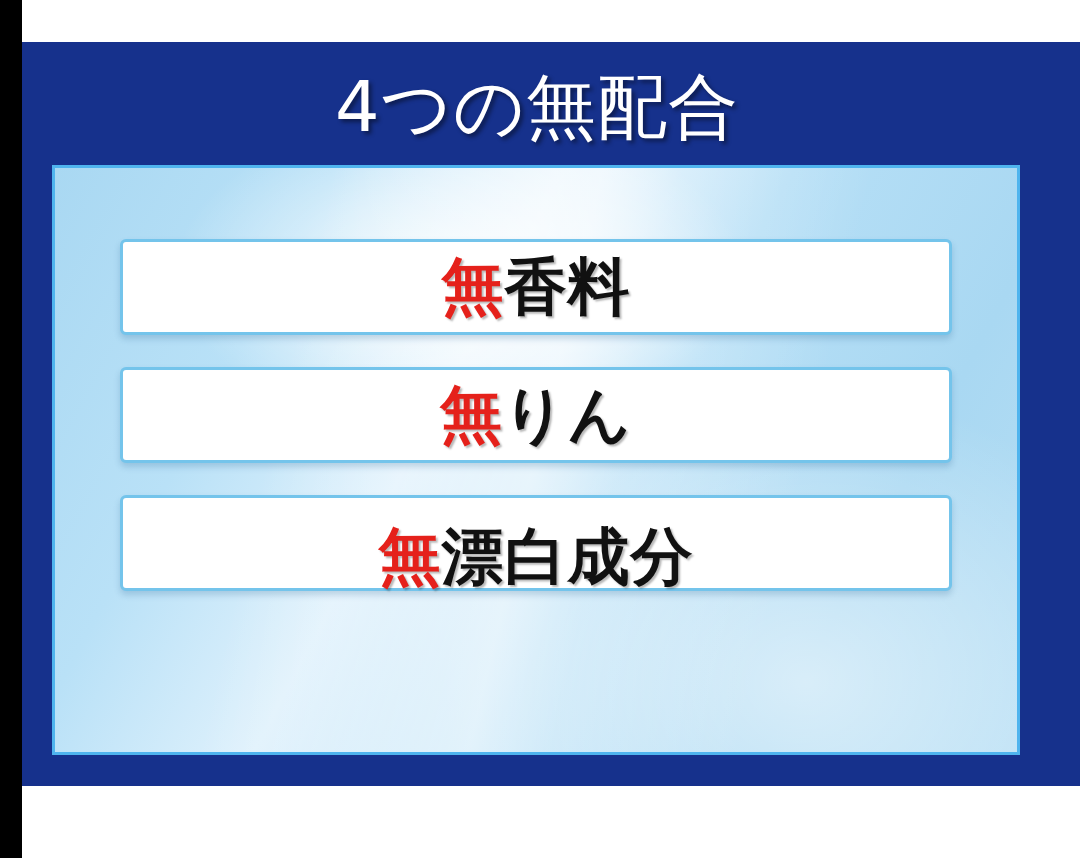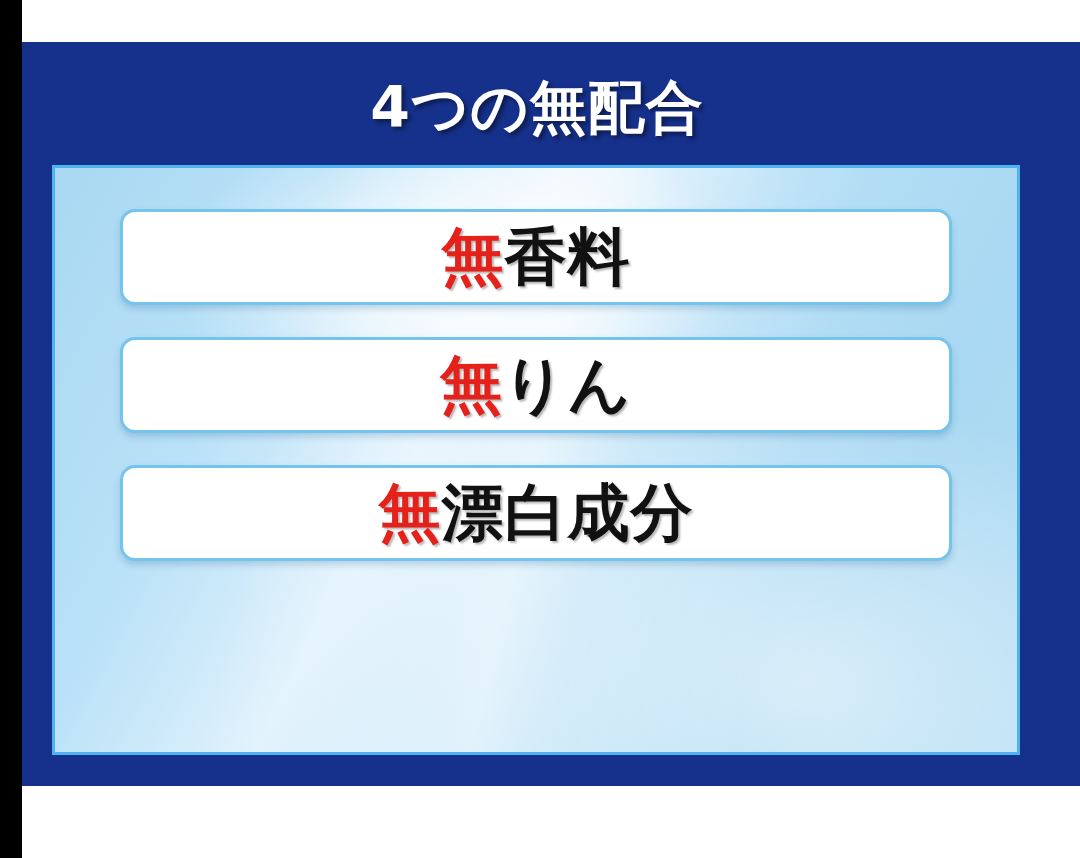--- a/index.html
+++ b/index.html
@@ -46,22 +46,22 @@
   #title {
     position: absolute;
     left: 22px;
     top: 53px;
     width: 1030px;
     height: 108px;
     display: flex;
     align-items: center;
     justify-content: center;
     color: #ffffff;
-    font-size: 57px;
-    font-weight: bold;
+    font-size: 70px;
+    font-weight: normal;
     letter-spacing: 1px;
     line-height: 1;
     text-shadow: 3px 3px 4px rgba(0,0,0,0.45);
     white-space: nowrap;
   }
 
   
   #inner-panel {
     position: absolute;
     left: 52px;
@@ -117,27 +117,28 @@
     box-sizing: border-box;
   }
 
   .row {
     position: relative;
     height: 96px;
     margin-bottom: 32px;
     box-sizing: border-box;
     background: #ffffff;
     border: 3px solid #74C4EB;
-    border-radius: 15px;
+    border-radius: 6px;
     box-shadow: 0 4px 6px rgba(30,90,140,0.22);
     display: flex;
     align-items: center;
     justify-content: center;
+    margin-top: 30px;
   }
-  .row:last-child { margin-bottom: 0; }
+  .row:last-child { margin-bottom: 0; align-items: flex-end; }
 
   .row-text {
     font-size: 62px;
     font-weight: bold;
     line-height: 1;
     letter-spacing: 1px;
     color: #111111;
     white-space: nowrap;
     text-shadow: 2px 2px 2px rgba(0,0,0,0.28);
   }

